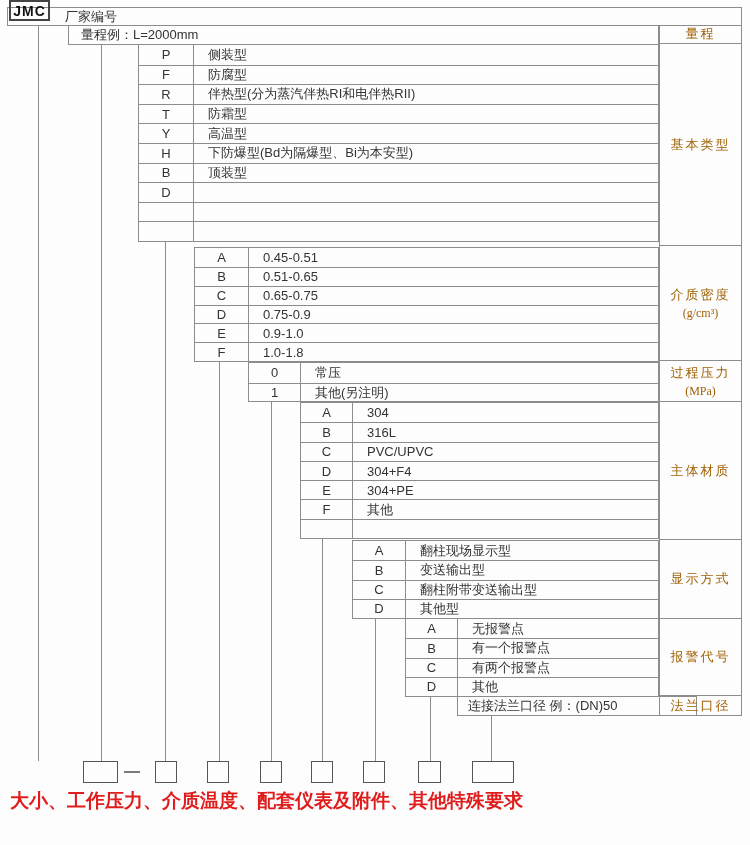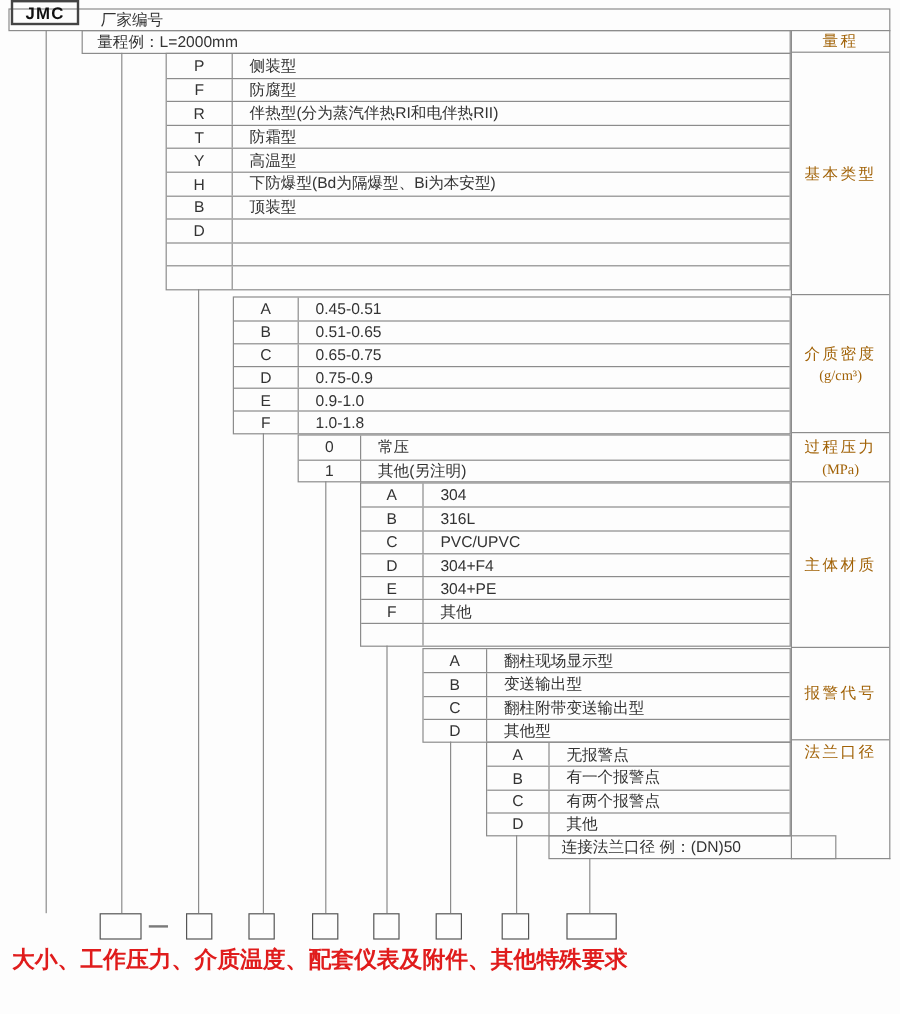--- a/index.html
+++ b/index.html
@@ -6,21 +6,21 @@
   body{
     width:750px;height:845px;position:relative;
     background:#fdfdfd;
     font-family:"Liberation Sans","DejaVu Sans",sans-serif;
     color:#333;
     overflow:hidden;
   }
   .abs{position:absolute;box-sizing:border-box;}
   
   #mfr-box{left:7px;top:7px;width:735px;height:19px;border:1px solid #8c8c8c;
-    display:flex;align-items:center;padding-left:76px;font-size:13px;}
+    display:flex;align-items:center;padding-left:57px;font-size:13px;}
   #range-box{left:68px;top:25px;width:591px;height:20px;border:1px solid #8c8c8c;
     display:flex;align-items:center;padding-left:12px;font-size:13px;}
   
   .tbl{position:absolute;box-sizing:border-box;border:1px solid #8c8c8c;}
   .tbl .row{display:flex;box-sizing:border-box;border-top:1px solid #8c8c8c;}
   .tbl .row:first-child{border-top:none;}
   .tbl .code{box-sizing:border-box;border-right:1px solid #8c8c8c;
     display:flex;align-items:center;justify-content:center;font-size:13px;}
   .tbl .desc{flex:1;display:flex;align-items:center;padding-left:14px;font-size:13px;
     white-space:nowrap;overflow:hidden;}
@@ -55,21 +55,21 @@
   #s2{left:101px;top:44px;height:717px;}
   #s3{left:165px;top:241px;height:520px;}
   #s4{left:219px;top:361px;height:400px;}
   #s5{left:271px;top:401px;height:360px;}
   #s6{left:322px;top:538px;height:223px;}
   #s7{left:375px;top:618px;height:143px;}
   #s8{left:430px;top:696px;height:65px;}
   #s9{left:491px;top:715px;height:46px;}
   
   .cbox{position:absolute;top:761px;height:20px;border:1px solid #555;background:#fdfdfd;}
-  #jmc-box{left:9px;width:57px;border:2px solid #444;height:21px;
+  #jmc-box{left:9px;width:41px;border:2px solid #444;height:21px;
     display:flex;align-items:center;justify-content:center;
     font-size:14px;font-weight:bold;color:#111;letter-spacing:1px;}
   #b2{left:83px;width:33px;}
   #b3{left:155px;width:20px;}
   #b4{left:207px;width:20px;}
   #b5{left:260px;width:20px;}
   #b6{left:311px;width:20px;}
   #b7{left:363px;width:20px;}
   #b8{left:418px;width:21px;}
   #b9{left:472px;width:40px;}
@@ -253,20 +253,23 @@
   <div id="sc-density" class="side-cell">
       <div>介质密度</div>
       <div class="side-sub">(g/cm³)</div>
     </div>
   <div id="sc-pressure" class="side-cell">
       <div>过程压力</div>
       <div class="side-sub">(MPa)</div>
     </div>
   <div id="sc-material" class="side-cell">
       <div>主体材质</div>
+    </div>
+  <div id="sc-display" class="side-cell">
+      <div>显示方式</div>
     </div>
   <div id="sc-alarm" class="side-cell">
       <div>报警代号</div>
     </div>
   <div id="sc-flange" class="side-cell">
       <div>法兰口径</div>
     </div>
 </div>
 
 <div id="s1" class="stem"></div>

